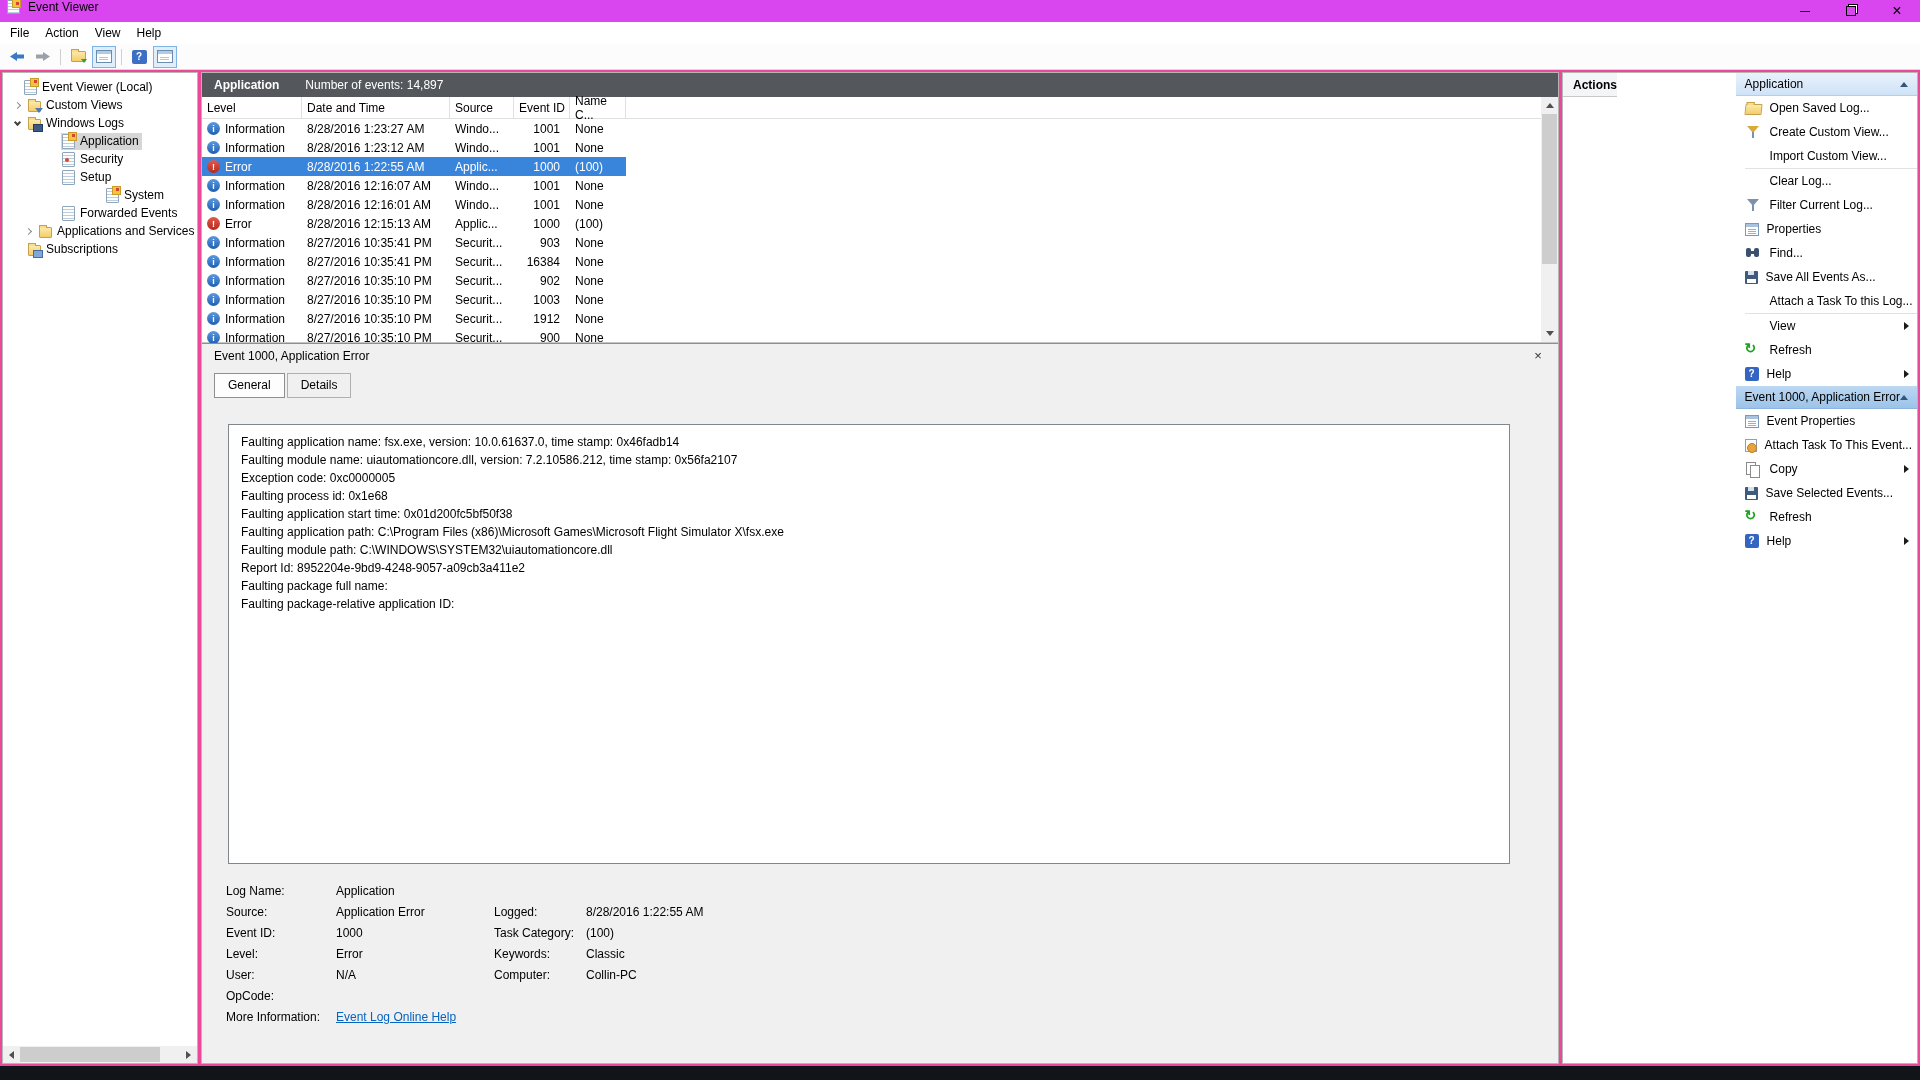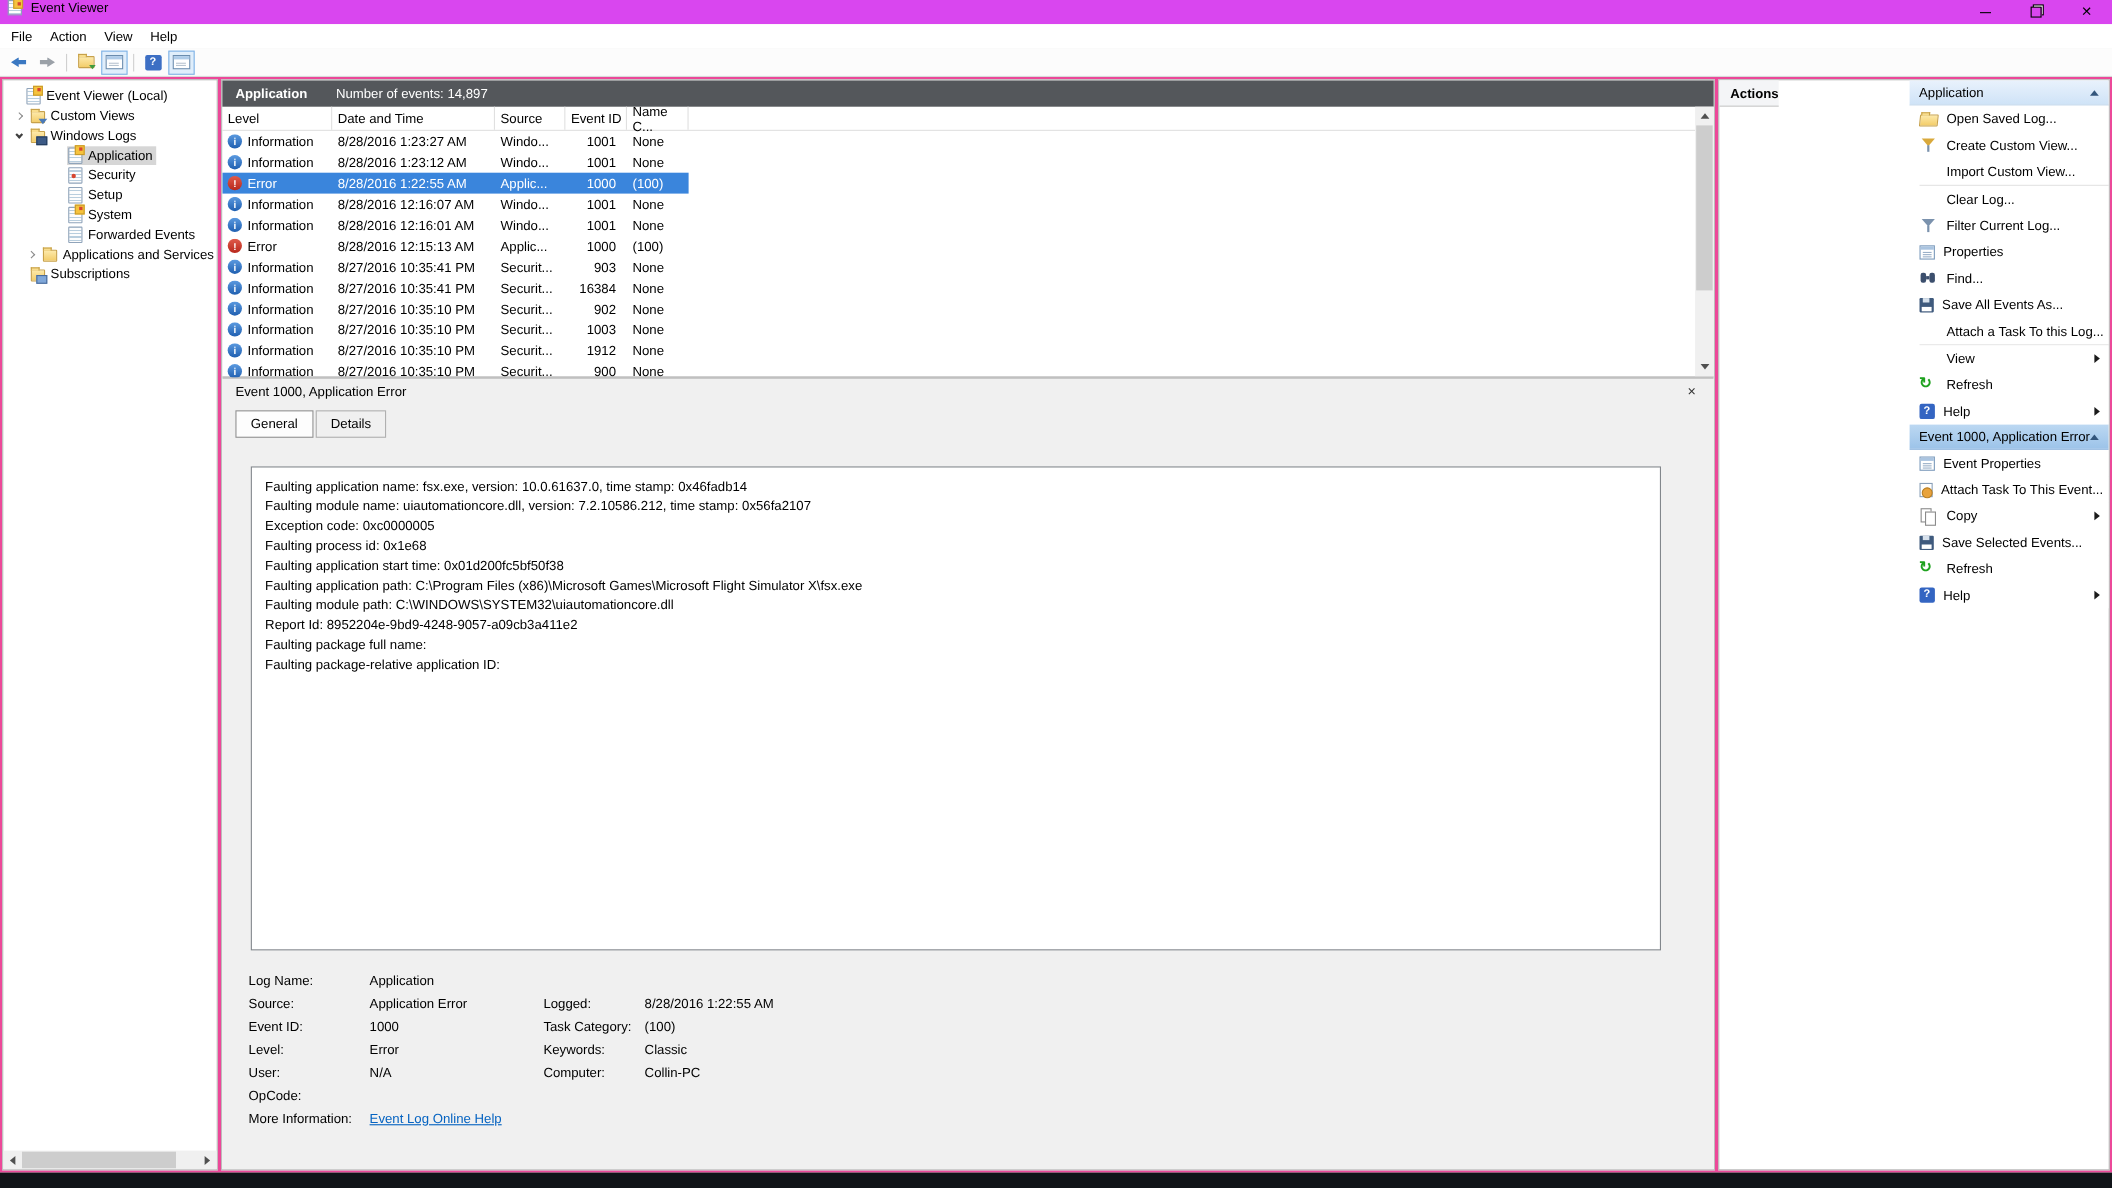--- a/index.html
+++ b/index.html
@@ -224,21 +224,21 @@
           <span class="tlabel">Security</span>
         </span>
       </div>
       <div class="tree-row" style="padding-left: 43px;">
         <span class="chev-sp"></span>
         <span class="sel-wrap">
           <span class="tico t-doc"></span>
           <span class="tlabel">Setup</span>
         </span>
       </div>
-      <div class="tree-row" style="padding-left: 43px;">
+      <div class="tree-row" style="padding-left: 43px; margin-left: 44px;">
         <span class="chev-sp"></span>
         <span class="sel-wrap">
           <span class="tico t-doc warn"></span>
           <span class="tlabel">System</span>
         </span>
       </div>
       <div class="tree-row" style="padding-left: 43px;">
         <span class="chev-sp"></span>
         <span class="sel-wrap">
           <span class="tico t-doc"></span>

